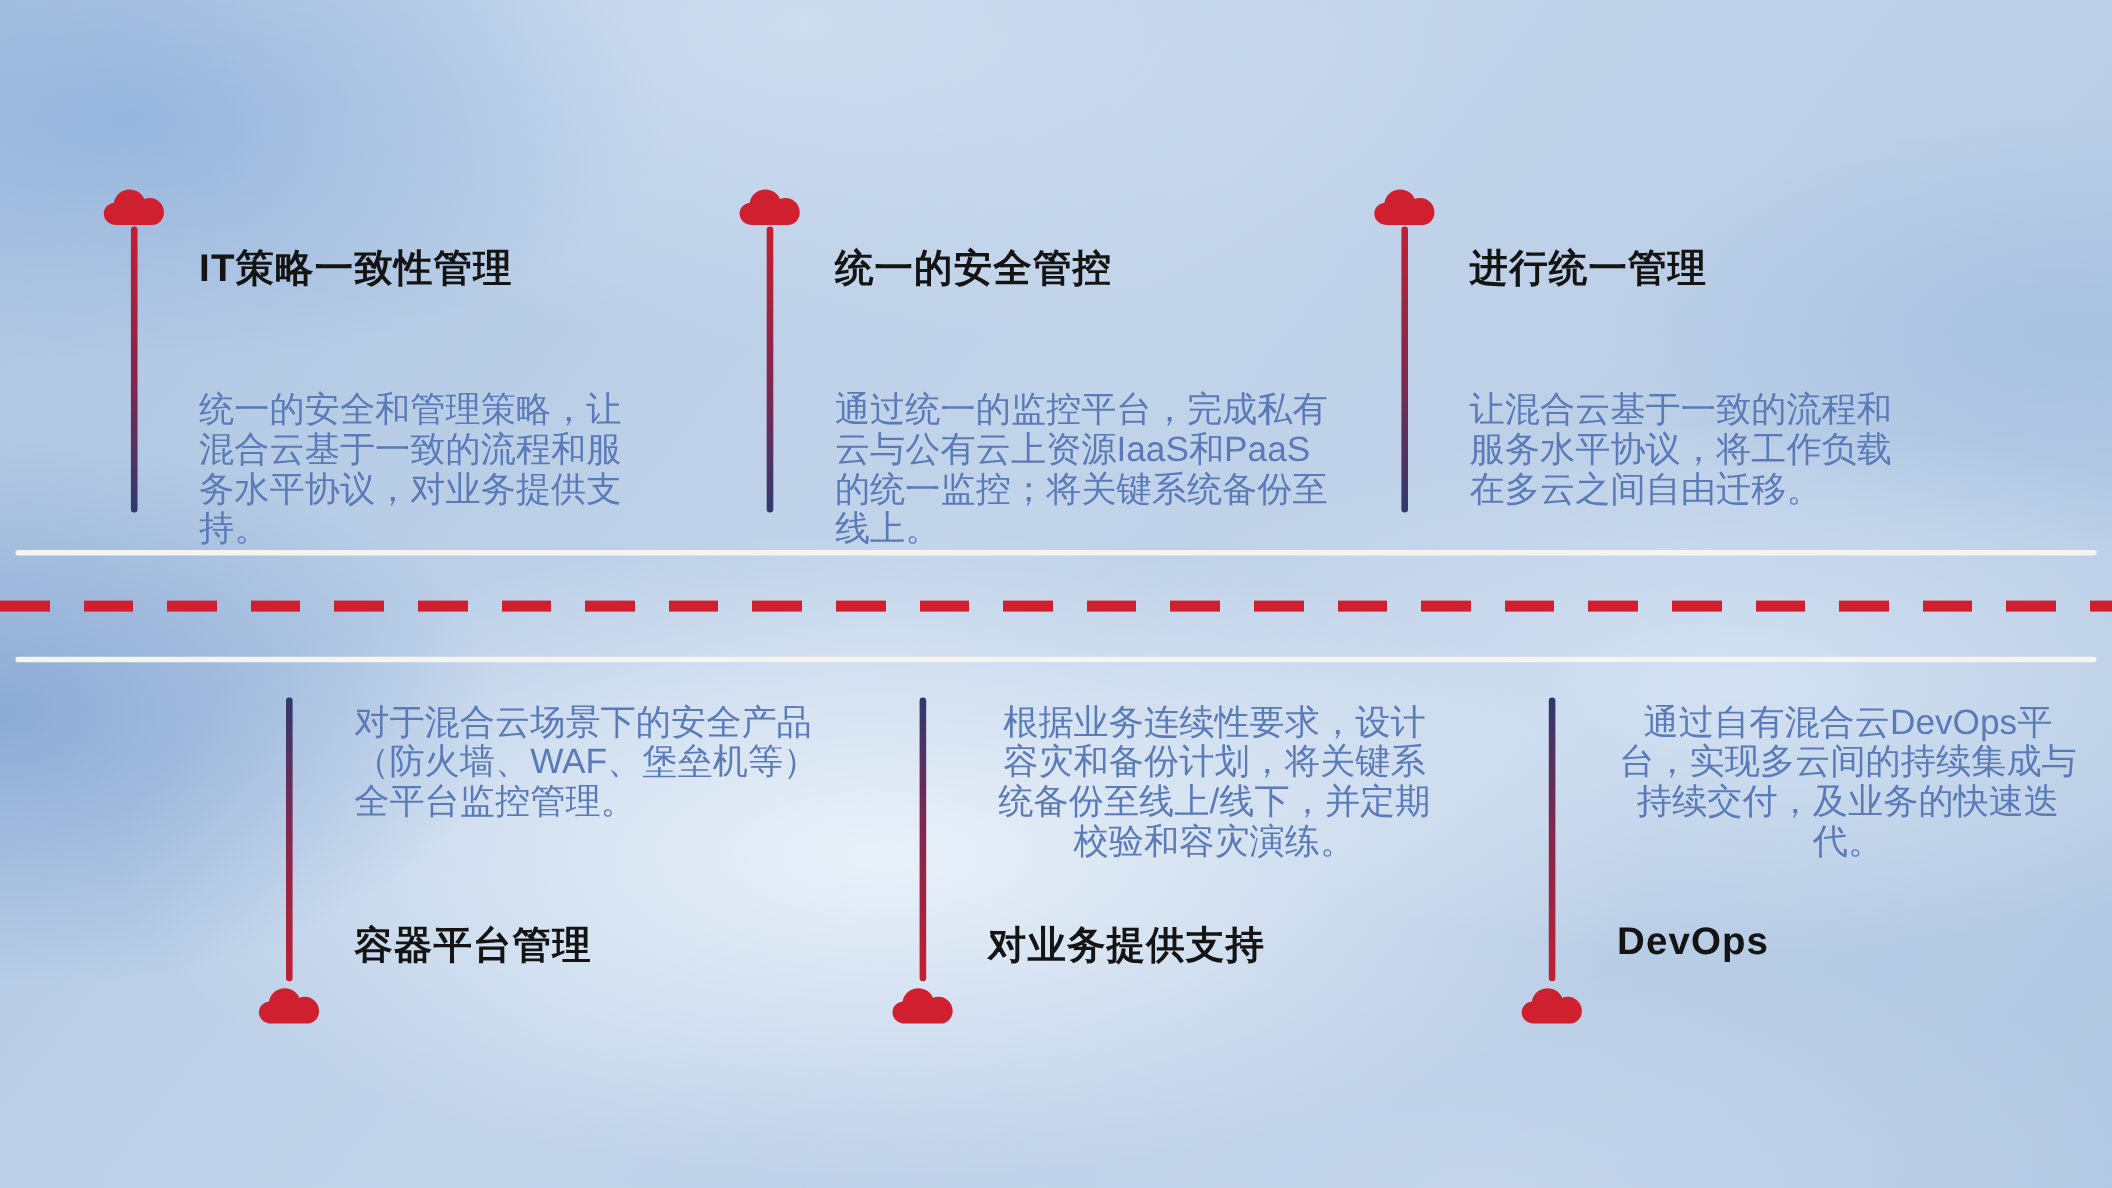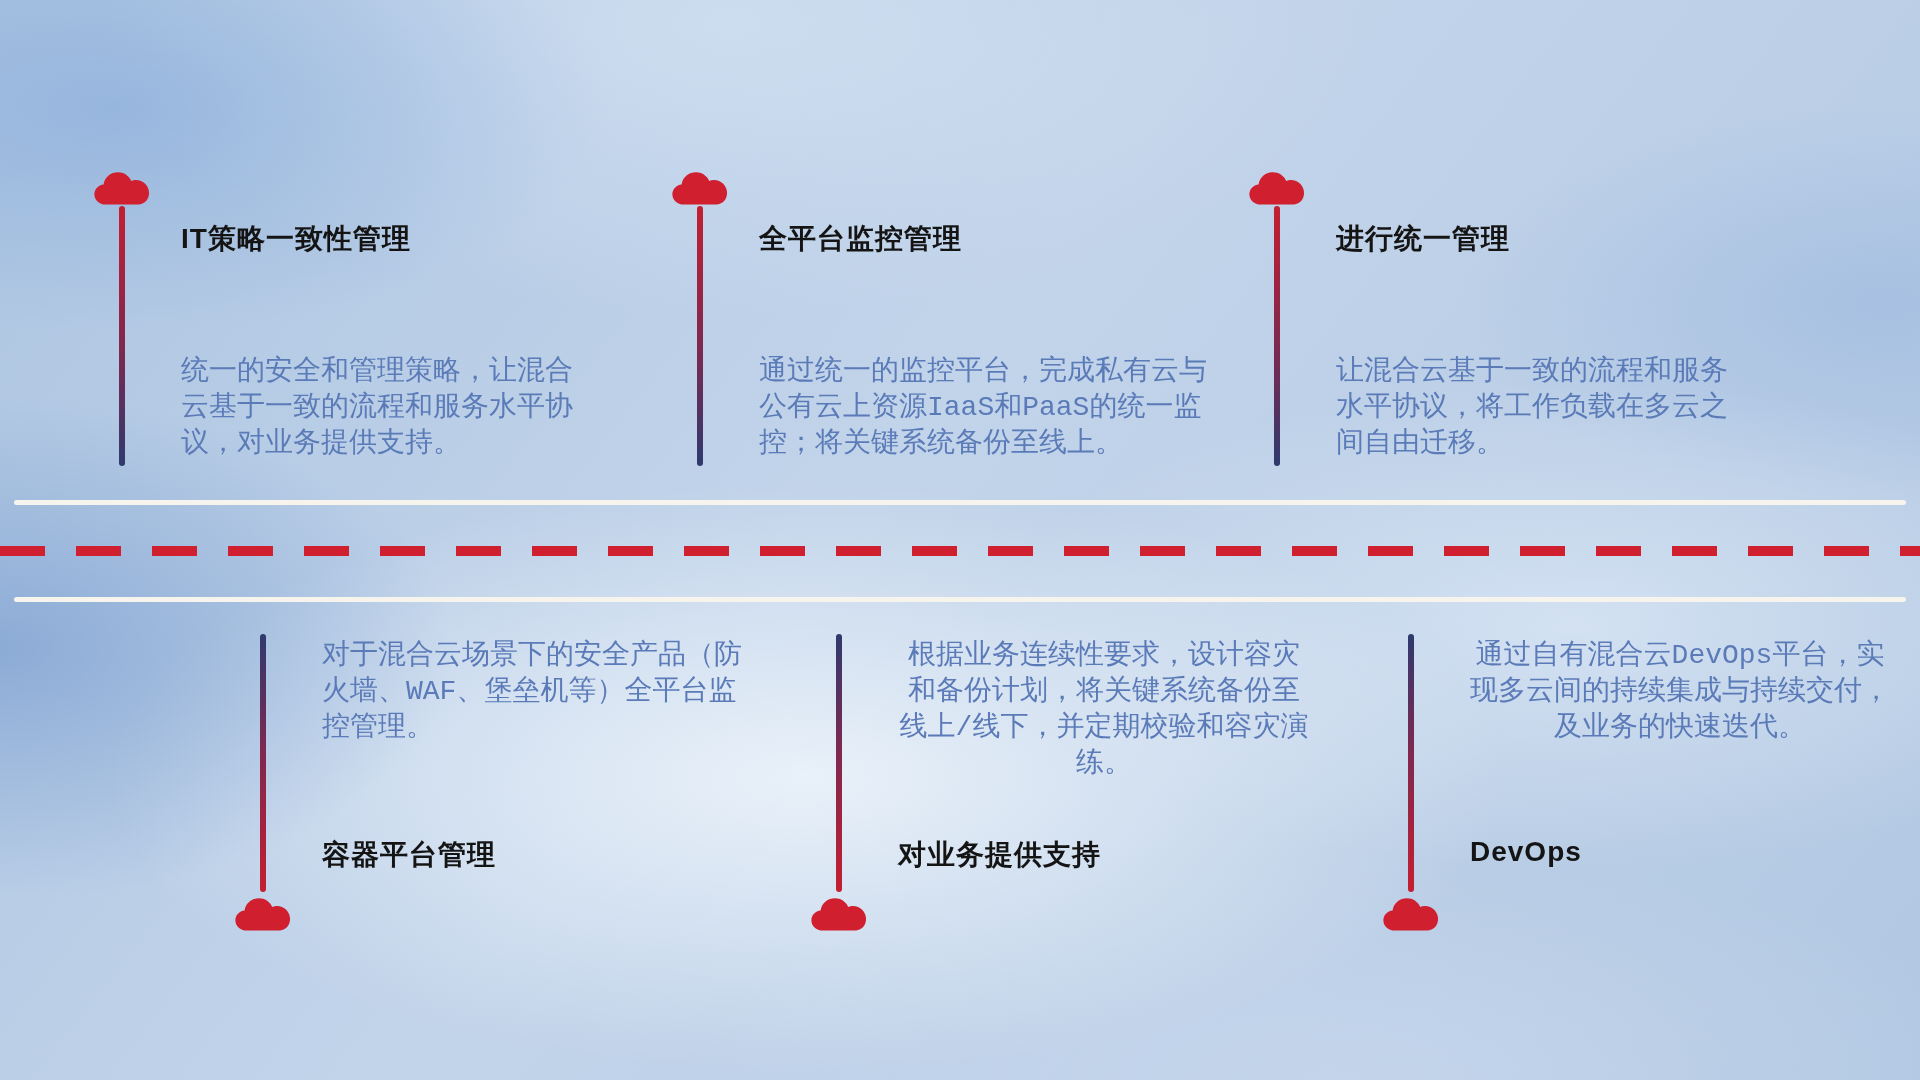--- a/index.html
+++ b/index.html
@@ -34,32 +34,31 @@
   }
   .stem {
     position: absolute;
     width: 6px;
     border-radius: 3px;
   }
   .stem.down { background: linear-gradient(to bottom, var(--line-red, #c41f30) 0%, #7e2850 55%, var(--line-navy, #2e3a6e) 100%); }
   .stem.up   { background: linear-gradient(to top,    var(--line-red, #c41f30) 0%, #7e2850 55%, var(--line-navy, #2e3a6e) 100%); }
   .title {
     position: absolute;
-    font-size: 28px;
+    font-size: 35px;
     font-weight: bold;
     color: var(--title-color, #141414);
     letter-spacing: 1px;
     white-space: nowrap;
   }
   .desc {
     position: absolute;
-    font-size: 28px;
+    font-size: 32px;
     line-height: 36px;
     color: var(--desc-color, #5b7bb8);
-    font-family: Liberation Mono, monospace;
   }
   
   .divider-line {
     position: absolute;
     height: 5px;
     background: var(--white-line, #f7f4ee);
     border-radius: 3px;
   }
   .divider-dashed {
     position: absolute;
@@ -91,21 +90,21 @@
     <div class="stem down"></div>
     <div class="title">IT策略一致性管理</div>
     <div class="desc" style="width:408px;">统一的安全和管理策略，让混合云基于一致的流程和服务水平协议，对业务提供支持。</div>
   </div>
 
   <div class="item top" style="left:671px; top:170px;">
     <svg class="cloud" viewBox="0 0 100 66" aria-hidden="true">
       <path fill="currentColor" d="M22 60 C10 60 2 52 2 42 C2 33 9 26 18 25 C20 12 31 4 43 4 C53 4 62 10 66 19 C68.5 18 71 17.5 74 17.5 C87 17.5 97 27.5 97 40 C97 51 89 60 78 60 Z"></path>
     </svg>
     <div class="stem down"></div>
-    <div class="title">全平台监控管理</div>
+    <div class="title">统一的安全管控</div>
     <div class="desc" style="width:462px;">通过统一的监控平台，完成私有云与公有云上资源IaaS和PaaS的统一监控；将关键系统备份至线上。</div>
   </div>
 
   <div class="item top" style="left:1248px; top:170px;">
     <svg class="cloud" viewBox="0 0 100 66" aria-hidden="true">
       <path fill="currentColor" d="M22 60 C10 60 2 52 2 42 C2 33 9 26 18 25 C20 12 31 4 43 4 C53 4 62 10 66 19 C68.5 18 71 17.5 74 17.5 C87 17.5 97 27.5 97 40 C97 51 89 60 78 60 Z"></path>
     </svg>
     <div class="stem down"></div>
     <div class="title">进行统一管理</div>
     <div class="desc" style="width:412px;">让混合云基于一致的流程和服务水平协议，将工作负载在多云之间自由迁移。</div>

